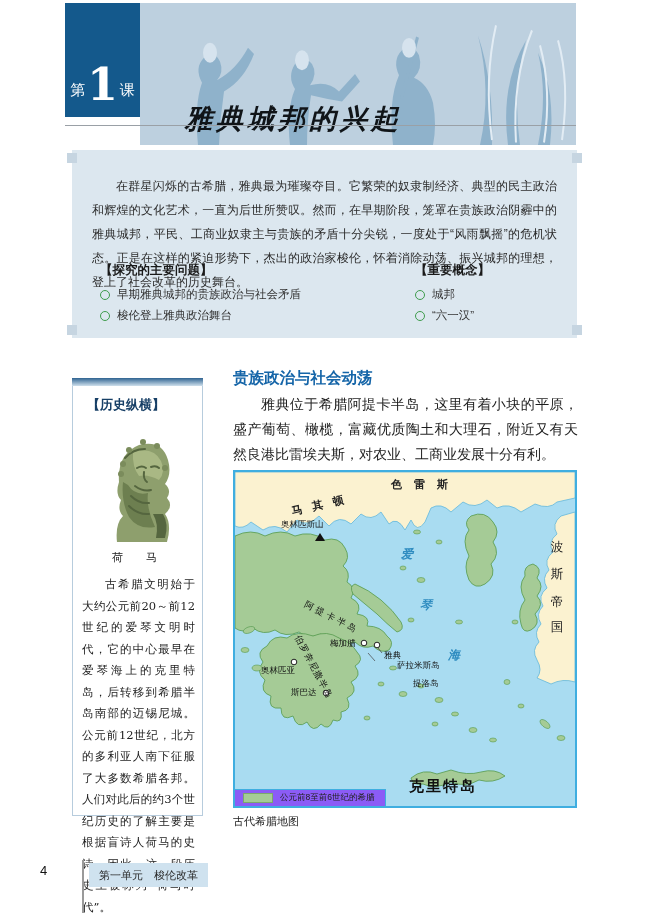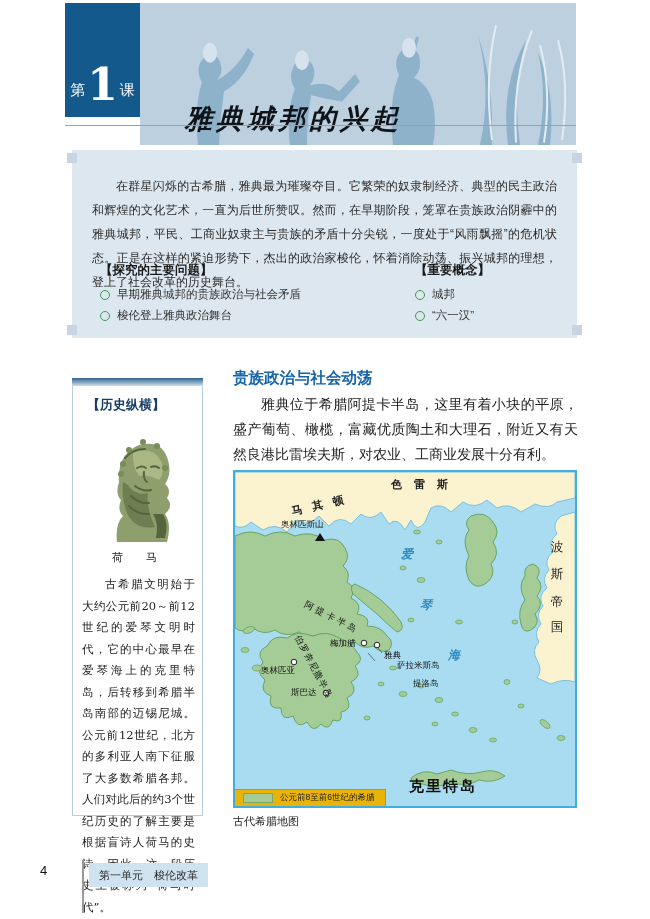--- a/index.html
+++ b/index.html
@@ -46,21 +46,21 @@
   
   .map{position:absolute;left:233px;top:470px;width:344px;height:338px;border:2px solid #3faee0;
        box-sizing:border-box;background:#a9dcf1;}
   .map svg.geo{position:absolute;left:0;top:0;width:340px;height:334px;}
   .maplabel{position:absolute;font-size:8.5px;color:#111;white-space:nowrap;line-height:9px;}
   .region{font-size:11px;font-weight:bold;color:#222;}
   .sea-char{position:absolute;font-size:12px;font-style:italic;color:#2f8cc0;
             font-family:"DejaVu Serif",serif;font-weight:bold;}
   .persia{position:absolute;left:313px;top:58px;writing-mode:vertical-rl;letter-spacing:27px;
           font-size:12.5px;color:#222;height:160px;}
-  .legend{position:absolute;left:0;bottom:0;width:150px;height:16px;background:#eab308;
+  .legend{position:absolute;left:0;bottom:0;width:150px;height:16px;background:#8b5cf6;
           border-top:1px solid #3faee0;border-right:1px solid #3faee0;display:flex;align-items:center;}
   .legend .swatch{width:28px;height:8px;background:#a5cb96;border:0.5px solid #7aa86c;margin:0 7px 0 8px;}
   .legend .ltext{font-size:8.5px;color:#222;}
   .map-caption{position:absolute;left:233px;top:814px;width:344px;text-align:left;font-size:11px;
                color:#222;font-family:"DejaVu Serif",serif;}
   
   .pagenum{position:absolute;left:40px;top:863px;font-size:13px;color:#111;}
   .footer-vline{position:absolute;left:82px;top:860px;width:2px;height:53px;background:#9a9a9a;}
   .unit-chip{position:absolute;left:89px;top:863px;height:24px;background:#cfe2ef;display:flex;
              align-items:center;padding:0 10px;font-size:11px;color:#2b2b2b;}

